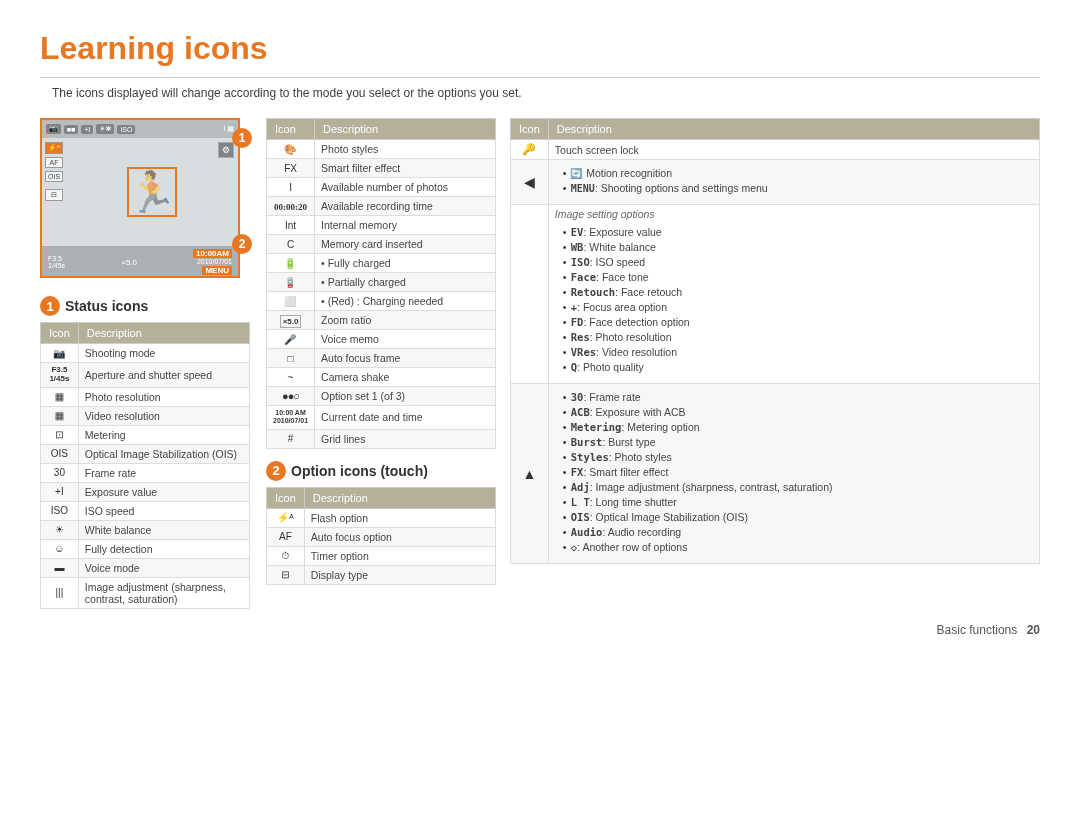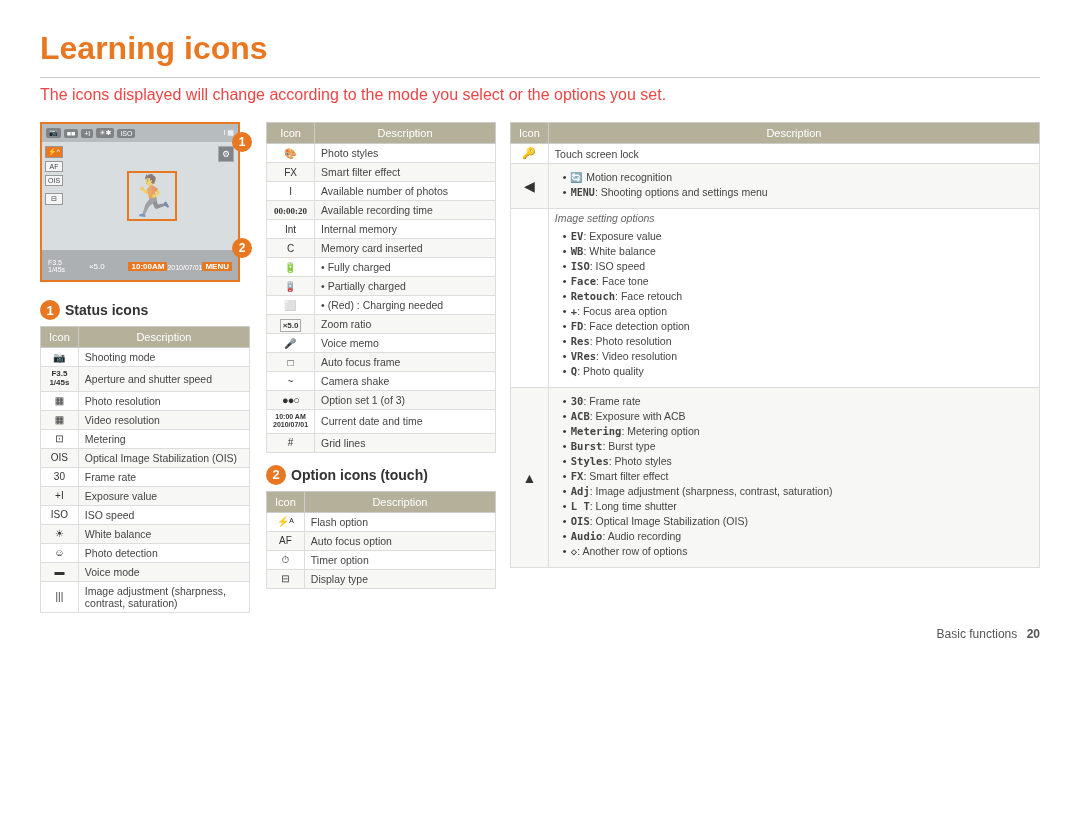--- a/index.html
+++ b/index.html
@@ -14,23 +14,24 @@
     }
     .page-title {
       font-size: 32px;
       font-weight: bold;
       color: #e87722;
       margin-bottom: 8px;
       border-bottom: 1px solid #ccc;
       padding-bottom: 10px;
     }
     .subtitle {
-      font-size: 16px;
-      color: #ef4444;
+      font-size: 12px;
+      color: #404040;
       margin-bottom: 18px;
+      margin-left: 12px;
     }
     .main-layout {
       display: flex;
       gap: 16px;
       align-items: flex-start;
     }
     
     .camera-panel {
       width: 210px;
       flex-shrink: 0;
@@ -120,21 +121,21 @@
       display: flex;
       align-items: center;
       justify-content: space-between;
       padding: 0 6px;
       font-size: 8px;
       color: #fff;
     }
     .cam-bottom-left { font-size: 7px; }
     .cam-bottom-right {
       display: flex;
-      flex-direction: row;
+      flex-direction: column;
       align-items: flex-end;
       font-size: 7px;
     }
     .orange-label {
       background: #e87722;
       color: #fff;
       padding: 0 3px;
       font-size: 8px;
       font-weight: bold;
     }
@@ -162,21 +163,21 @@
     }
     .icon-table {
       border-collapse: collapse;
       width: 100%;
       font-size: 10.5px;
     }
     .icon-table th {
       background: #b5b09a;
       color: #fff;
       padding: 4px 8px;
-      text-align: center;
+      text-align: left;
       font-weight: normal;
       font-size: 11px;
       border: 1px solid #ccc;
     }
     .icon-table td {
       padding: 3px 6px;
       border: 1px solid #ddd;
       vertical-align: middle;
     }
     .icon-table tr:nth-child(even) td {
@@ -352,21 +353,21 @@
             <tr>
               <td class="icon-cell">ISO</td>
               <td class="desc-cell">ISO speed</td>
             </tr>
             <tr>
               <td class="icon-cell">☀</td>
               <td class="desc-cell">White balance</td>
             </tr>
             <tr>
               <td class="icon-cell">☺</td>
-              <td class="desc-cell">Photo detection</td>
+              <td class="desc-cell">Fully detection</td>
             </tr>
             <tr>
               <td class="icon-cell">▬</td>
               <td class="desc-cell">Voice mode</td>
             </tr>
             <tr>
               <td class="icon-cell">|||</td>
               <td class="desc-cell">Image adjustment (sharpness, contrast, saturation)</td>
             </tr>
           </tbody>

